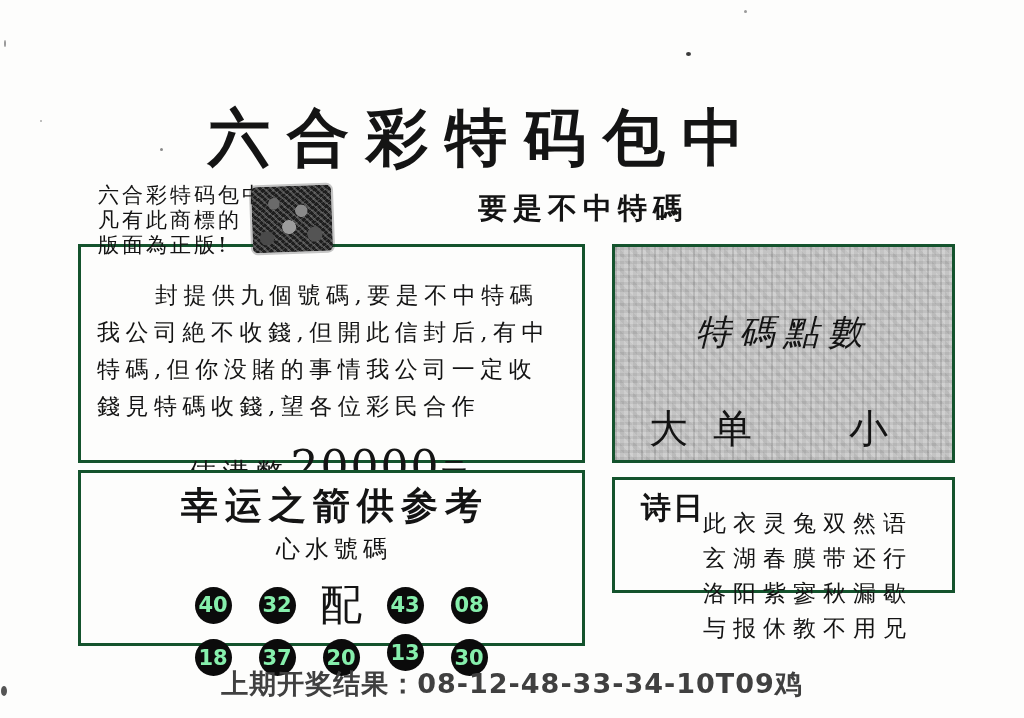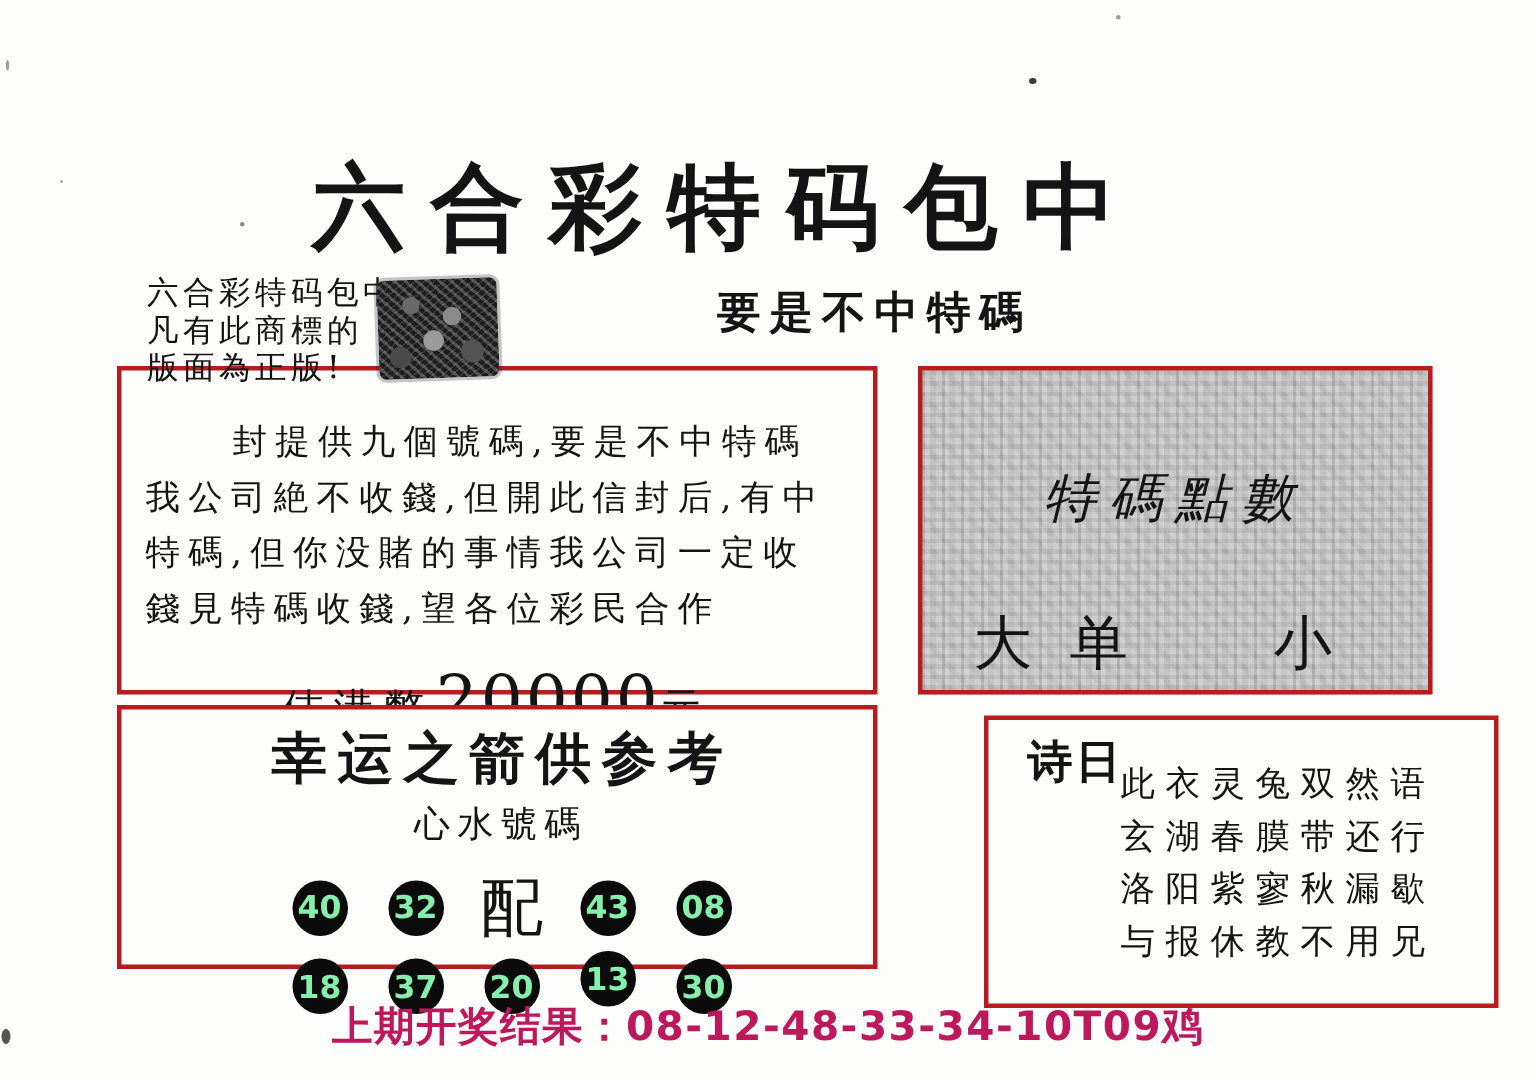--- a/index.html
+++ b/index.html
@@ -32,21 +32,21 @@
       radial-gradient(circle at 62% 38%, #8a8a8a 0 9%, transparent 10%),
       radial-gradient(circle at 46% 62%, #9b9b9b 0 11%, transparent 12%),
       radial-gradient(circle at 78% 74%, #545454 0 9%, transparent 10%),
       radial-gradient(circle at 18% 78%, #4a4a4a 0 8%, transparent 9%),
       repeating-linear-gradient(43deg, rgba(255,255,255,.22) 0 2px, transparent 2px 5px),
       repeating-linear-gradient(-37deg, rgba(255,255,255,.12) 0 1px, transparent 1px 4px);
     border-radius:5px; transform:rotate(-2deg);
     box-shadow:0 0 0 2px rgba(30,30,30,.25);
   }
   
-  .box{position:absolute; border:3px solid #b91c1c; background:#fdfdfc; box-sizing:border-box;}
+  .box{position:absolute; border:3px solid #14532d; background:#fdfdfc; box-sizing:border-box;}
   .offer-box{top:244px; left:78px; width:507px; height:219px;}
   .offer-lines{margin:30px 0 0 16px; font-size:23px; letter-spacing:5.5px; line-height:37px; white-space:nowrap;}
   .offer-lines .indent{text-indent:58px;}
   .price{margin-top:16px; text-align:center; white-space:nowrap;}
   .price .cjk{font-size:27px; letter-spacing:7px;}
   .price .amount{font-size:44px; letter-spacing:2px; font-family:"DejaVu Serif",serif;}
   .bet-box{
     top:244px; left:612px; width:343px; height:219px;
     background-color:#c9c9c9;
     background-image:
@@ -73,28 +73,28 @@
   }
   .ball{
     width:37px; height:37px; border-radius:50%;
     background:#0b0b0b; color:#86efac;
     display:flex; align-items:center; justify-content:center;
     font-family:"DejaVu Sans","Liberation Sans",sans-serif;
     font-size:21px; font-weight:bold;
   }
   .ball.raised{transform:translateY(-5px);}
   .pei{font-size:42px; letter-spacing:0;}
-  .poem-box{top:477px; left:612px; width:343px; height:195px;margin-left:44px;}
+  .poem-box{top:477px; left:612px; width:343px; height:116px;}
   .poem-label{position:absolute; top:8px; left:26px; font-size:30px; font-weight:bold; letter-spacing:2px;}
   .poem-lines{margin:26px 0 0 88px; font-size:23px; letter-spacing:7px; line-height:35px; white-space:nowrap;}
   
   .footer{
     position:absolute; top:666px; left:0; width:1024px; text-align:center;
     font-family:"DejaVu Sans","Liberation Sans",sans-serif;
-    font-size:27px; font-weight:bold; letter-spacing:1px; color:#be185d; white-space:nowrap;
+    font-size:27px; font-weight:bold; letter-spacing:1px; color:#404040; white-space:nowrap;
   }
   
   .speck{position:absolute; background:#3a3a3a; border-radius:50%;}
   .s1{top:52px; left:686px; width:5px; height:4px;}
   .s2{top:148px; left:160px; width:3px; height:3px; background:#8a8a8a;}
   .s3{top:40px;  left:4px;   width:2px; height:7px; background:#9a9a9a;}
   .s4{top:686px; left:1px;   width:6px; height:10px; background:#555;}
   .s5{top:10px;  left:744px; width:3px; height:3px; background:#9a9a9a;}
   .s6{top:120px; left:40px;  width:2px; height:2px; background:#aaa;}
 </style>

